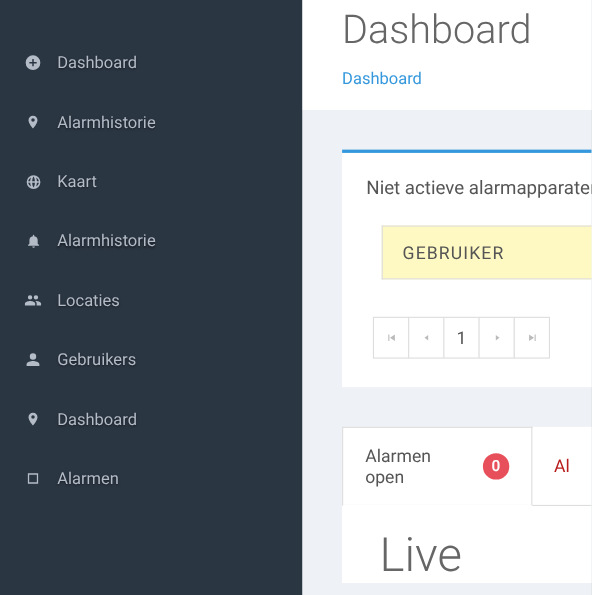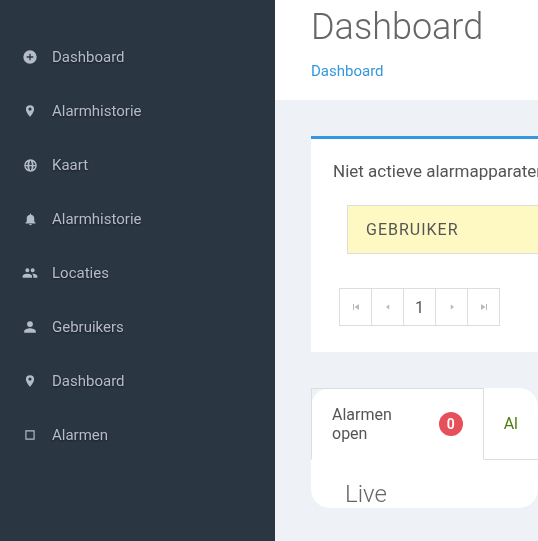--- a/index.html
+++ b/index.html
@@ -93,56 +93,55 @@
       cursor: pointer;
       color: #999;
       margin-left: -1px;
     }
     .page-btn:first-child { margin-left: 0; }
     .page-btn.current { color: #555; }
     .page-btn svg { fill: #bbb; }
     .tabs-card {
       background: #fff;
       margin: 36px 0 0 36px;
-      border-radius: 19px;
     }
     .tabs {
       display: flex;
       border-bottom: 1px solid #ddd;
     }
     .tab {
       padding: 16px 20px;
       font-size: 16px;
       color: #555;
       cursor: pointer;
       display: flex;
       align-items: center;
       gap: 8px;
     }
     .tab.active {
       border: 1px solid #ddd;
       border-bottom-color: #fff;
       margin-bottom: -1px;
     }
-    .tab.inactive { color: #4d7c0f; }
+    .tab.inactive { color: #b91c1c; }
     .badge {
       background: #e7505a;
       color: #fff;
       border-radius: 50%;
       width: 24px;
       height: 24px;
       display: inline-flex;
       align-items: center;
       justify-content: center;
       font-size: 14px;
       font-weight: 600;
     }
     .tab-content {
       padding: 20px 34px 0 34px;
-      font-size: 24px;
+      font-size: 43px;
       font-weight: 300;
       color: #666;
     }
   </style>
 </head>
 <body>
 
 <nav class="sidebar">
   <div class="sidebar-item">
     <span class="sidebar-icon">

